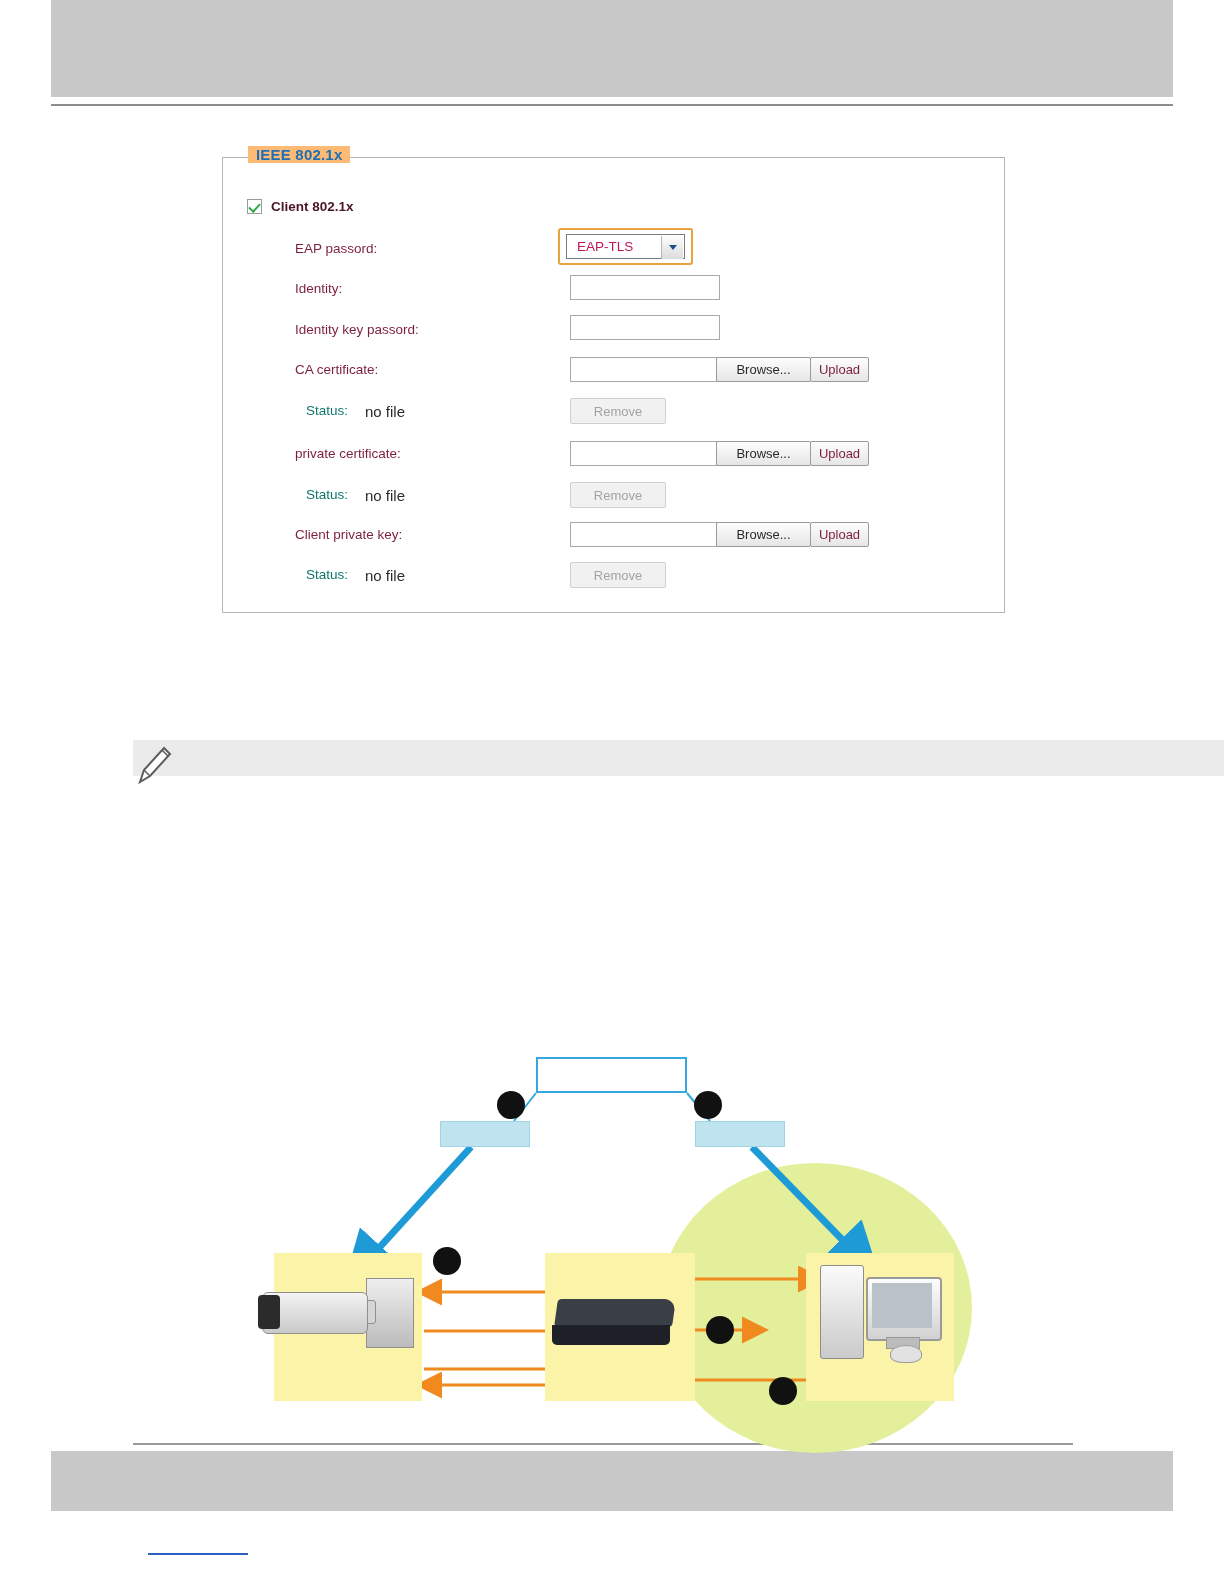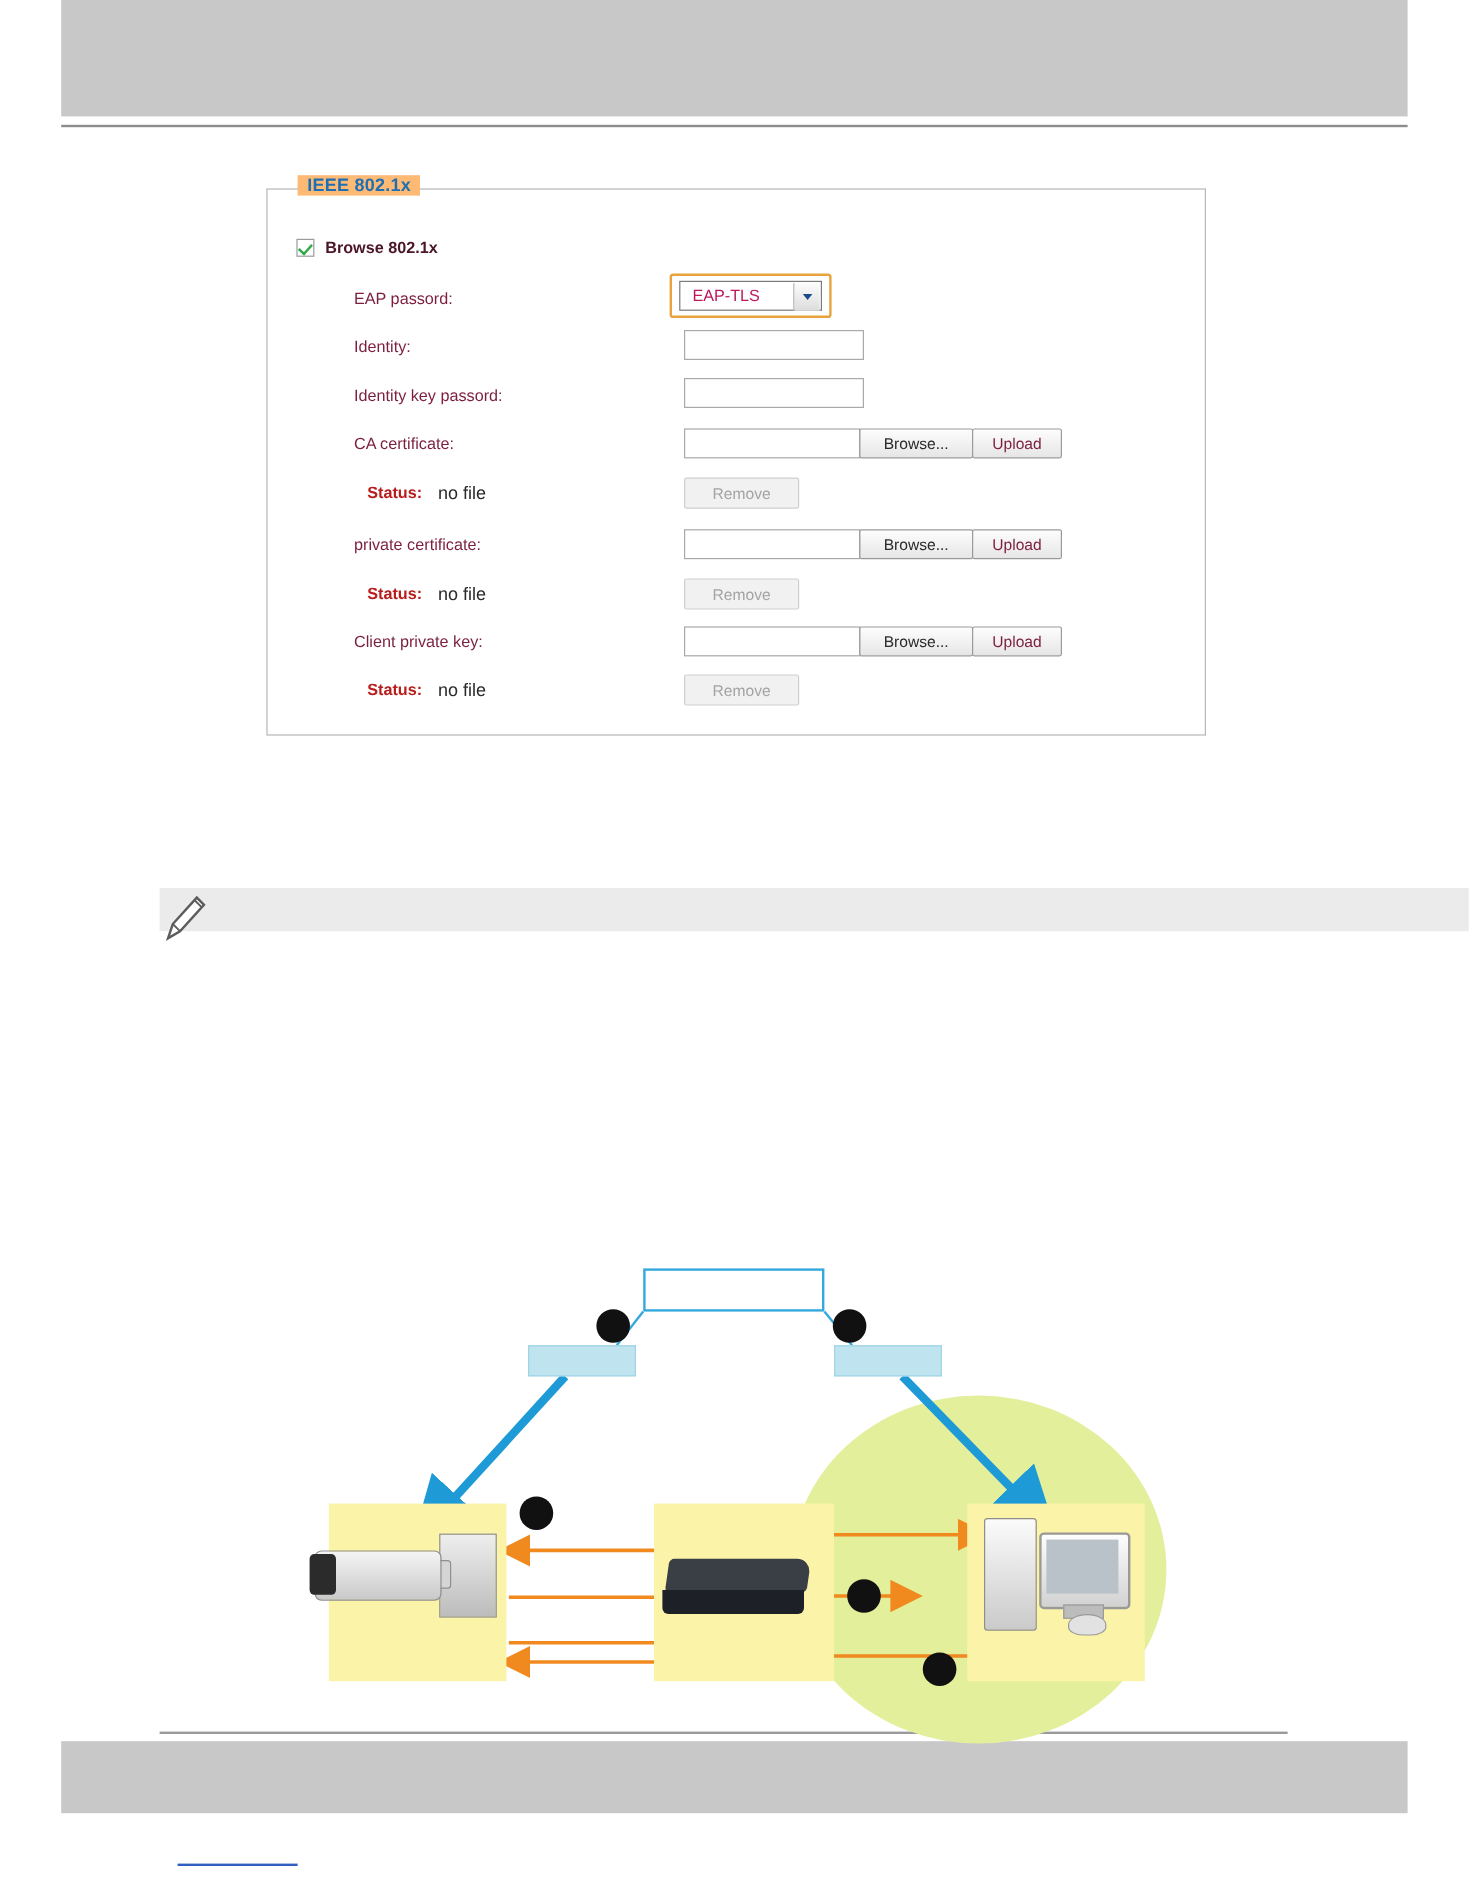--- a/index.html
+++ b/index.html
@@ -187,34 +187,33 @@
     background: linear-gradient(#fdfdfd, #e6e6e6);
     border-radius: 2px;
     font-size: 13px;
     color: #2a2a2a;
     display: flex;
     align-items: center;
     justify-content: center;
     box-sizing: border-box;
   }
   .btn.browse { width: 95px; }
-  .btn.upload { width: 75px; color: #7c1f3d; }
+  .btn.upload { width: 59px; color: #7c1f3d; }
   .btn.remove {
     width: 96px;
     height: 26px;
     color: #a3a3a3;
     background: #f1f1f1;
     border: 1px solid #cfcfcf;
   }
 
   .status-text {
     position: absolute;
     font-size: 13.5px;
-    color: #b91c1c;
-    font-weight: bold;
+    color: #0f766e;
   }
   .status-value {
     position: absolute;
     font-size: 15px;
     color: #2a2a2a;
   }
 
   
   .note-band {
     position: absolute;
@@ -375,21 +374,21 @@
 <div class="header-rule"></div>
 <div class="footer-rule"></div>
 <div class="footer-bar"></div>
 <div class="footer-link"></div>
 
 <div class="panel"></div>
 <div class="panel-legend">IEEE 802.1x</div>
 
 <div class="chk-wrap">
   <span class="chk"></span>
-  <span class="chk-label">Browse 802.1x</span>
+  <span class="chk-label">Client 802.1x</span>
 </div>
 
 <div class="label" style="left:295px; top:241px;">EAP passord:</div>
 <div class="select-outline"></div>
 <div class="select-box">
   <span class="select-text">EAP-TLS</span>
   <span class="select-arrow">
       <i></i>
     </span>
 </div>

